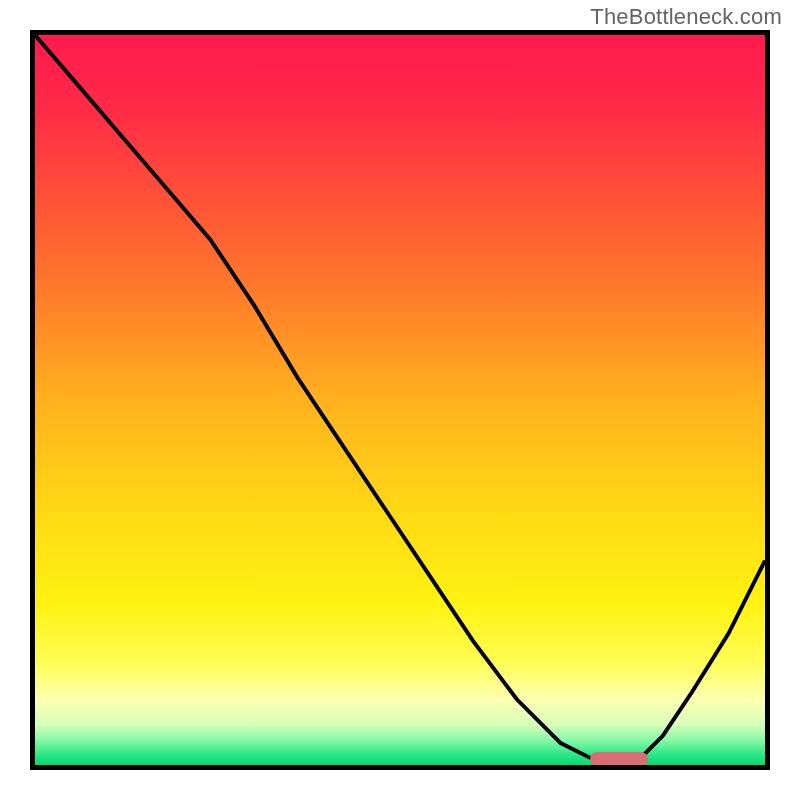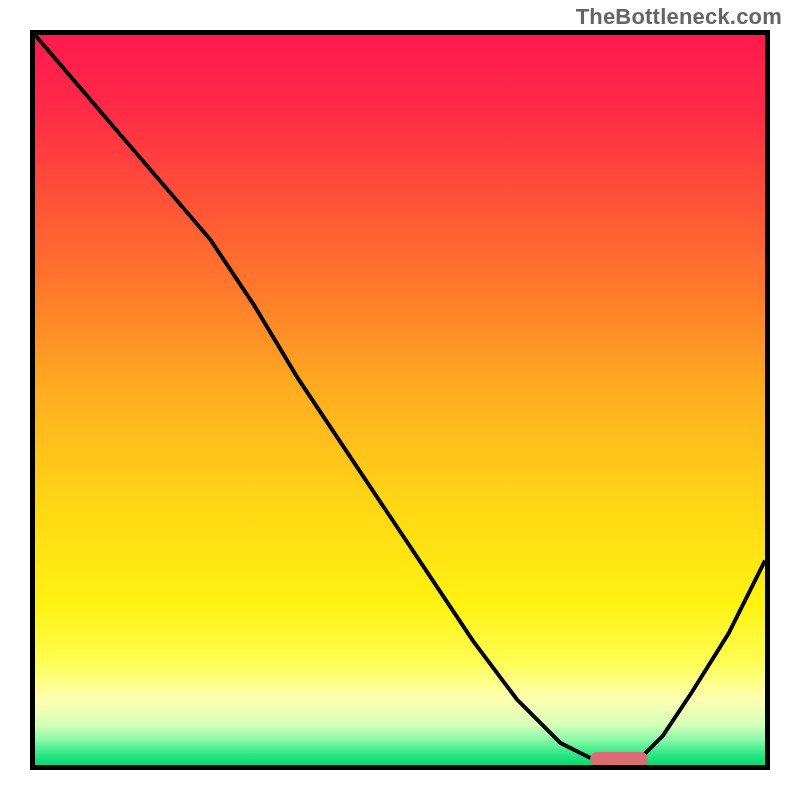--- a/index.html
+++ b/index.html
@@ -13,21 +13,21 @@
   .container {
     position: relative;
     width: 800px;
     height: 800px;
   }
   .watermark {
     position: absolute;
     top: 4px;
     right: 18px;
     font-size: 22px;
-    font-weight: bold;
+    font-weight: normal;
     color: #646464;
     letter-spacing: 0.2px;
   }
   .plot-frame {
     position: absolute;
     left: 30px;
     top: 30px;
     width: 740px;
     height: 740px;
     border: 5px solid #000;

